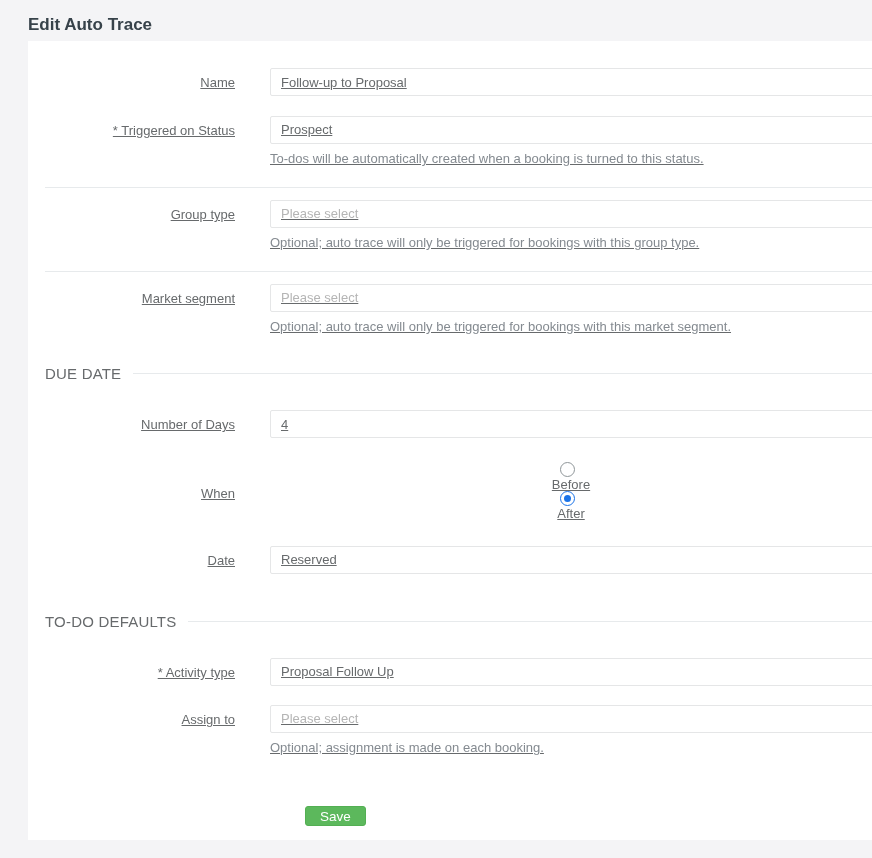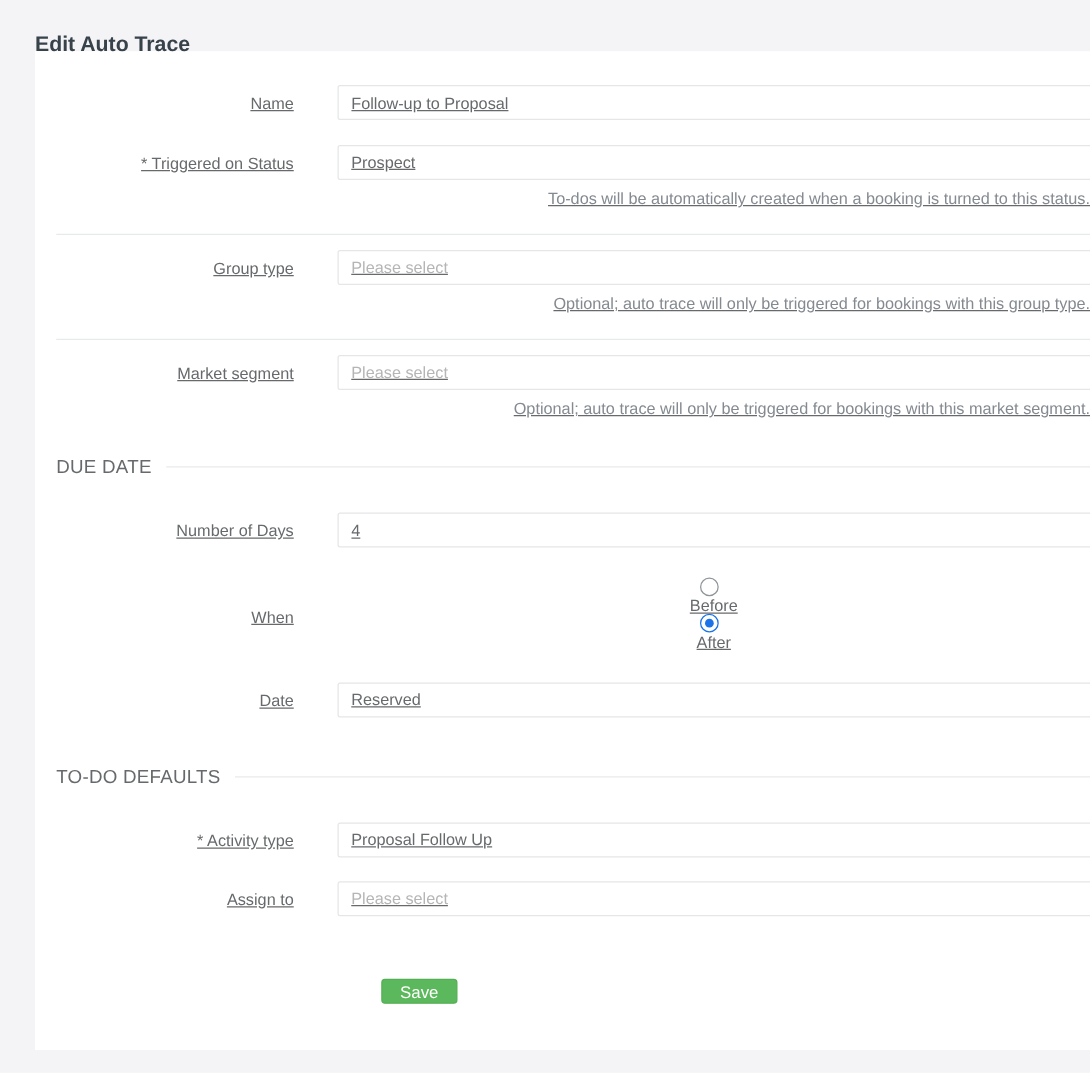--- a/index.html
+++ b/index.html
@@ -8,42 +8,42 @@
     --line:#e7eaec;
     --text:#676a6c;
   }
   *{box-sizing:border-box;margin:0;padding:0;}
   html,body{
     width:872px;height:858px;overflow:hidden;
     background:#f4f4f6;
     font-family:"Liberation Sans","DejaVu Sans",sans-serif;
     color:var(--text);
   }
-  .header{height:41px;padding:26px 0 0 28px;}
+  .header{height:41px;padding:15px 0 0 28px;}
   .header h1{font-size:17px;font-weight:700;color:#37424a;}
   .card{
     margin-left:28px;height:799px;background:#fff;
     padding-top:27px;padding-bottom:20px;overflow:hidden;
   }
   .form-row{display:flex;align-items:flex-start;text-decoration:underline;}
   .lbl{
     width:242px;flex-shrink:0;text-align:right;padding-right:35px;
     font-size:13px;color:var(--text);padding-top:7px;
   }
   .lbl.radio-align{padding-top:2px;margin-top:22px;}
   .input-col{flex:1;min-width:0;overflow:visible;}
   .txt,.sel{
     width:640px;height:28px;background:#fff;
     border:1px solid #e5e6e7;border-radius:2px;
     font-family:inherit;font-size:13px;color:var(--text);
     padding:0 10px;line-height:26px;outline:none;display:block;
   }
   .sel{cursor:pointer;white-space:nowrap;}
   .sel .ph{color:#b5b5b5;text-align:center;}
-  .help{font-size:13px;color:#848a90;margin-top:7px;line-height:16px;text-align:right;}
+  .help{font-size:13px;color:#848a90;margin-top:7px;line-height:16px;}
   .hr{border:none;border-top:1px solid var(--line);margin:20px 0 12px 17px;}
   .section-hd{
     display:flex;align-items:center;margin:30px 0 28px 17px;
     font-size:15px;color:var(--text);letter-spacing:.2px;
   }
   .section-hd .line{flex:1;height:1px;background:var(--line);margin-left:12px;}
   .section-hd.second{margin-top:39px;}
   .mb20{margin-bottom:20px;}
   .mb24{margin-bottom:24px;}
   .mb19{margin-bottom:19px;}
@@ -164,20 +164,21 @@
       </div>
     </div>
   </div>
 
   <div class="form-row">
     <label class="lbl">Assign to</label>
     <div class="input-col">
       <div class="sel">
         <span class="ph">Please select</span>
       </div>
+      <div class="help">Optional; assignment is made on each booking.</div>
     </div>
   </div>
 
   <div class="save-row">
     <button class="btn-save">Save</button>
   </div>
 
 </div>
 
 </body></html>

